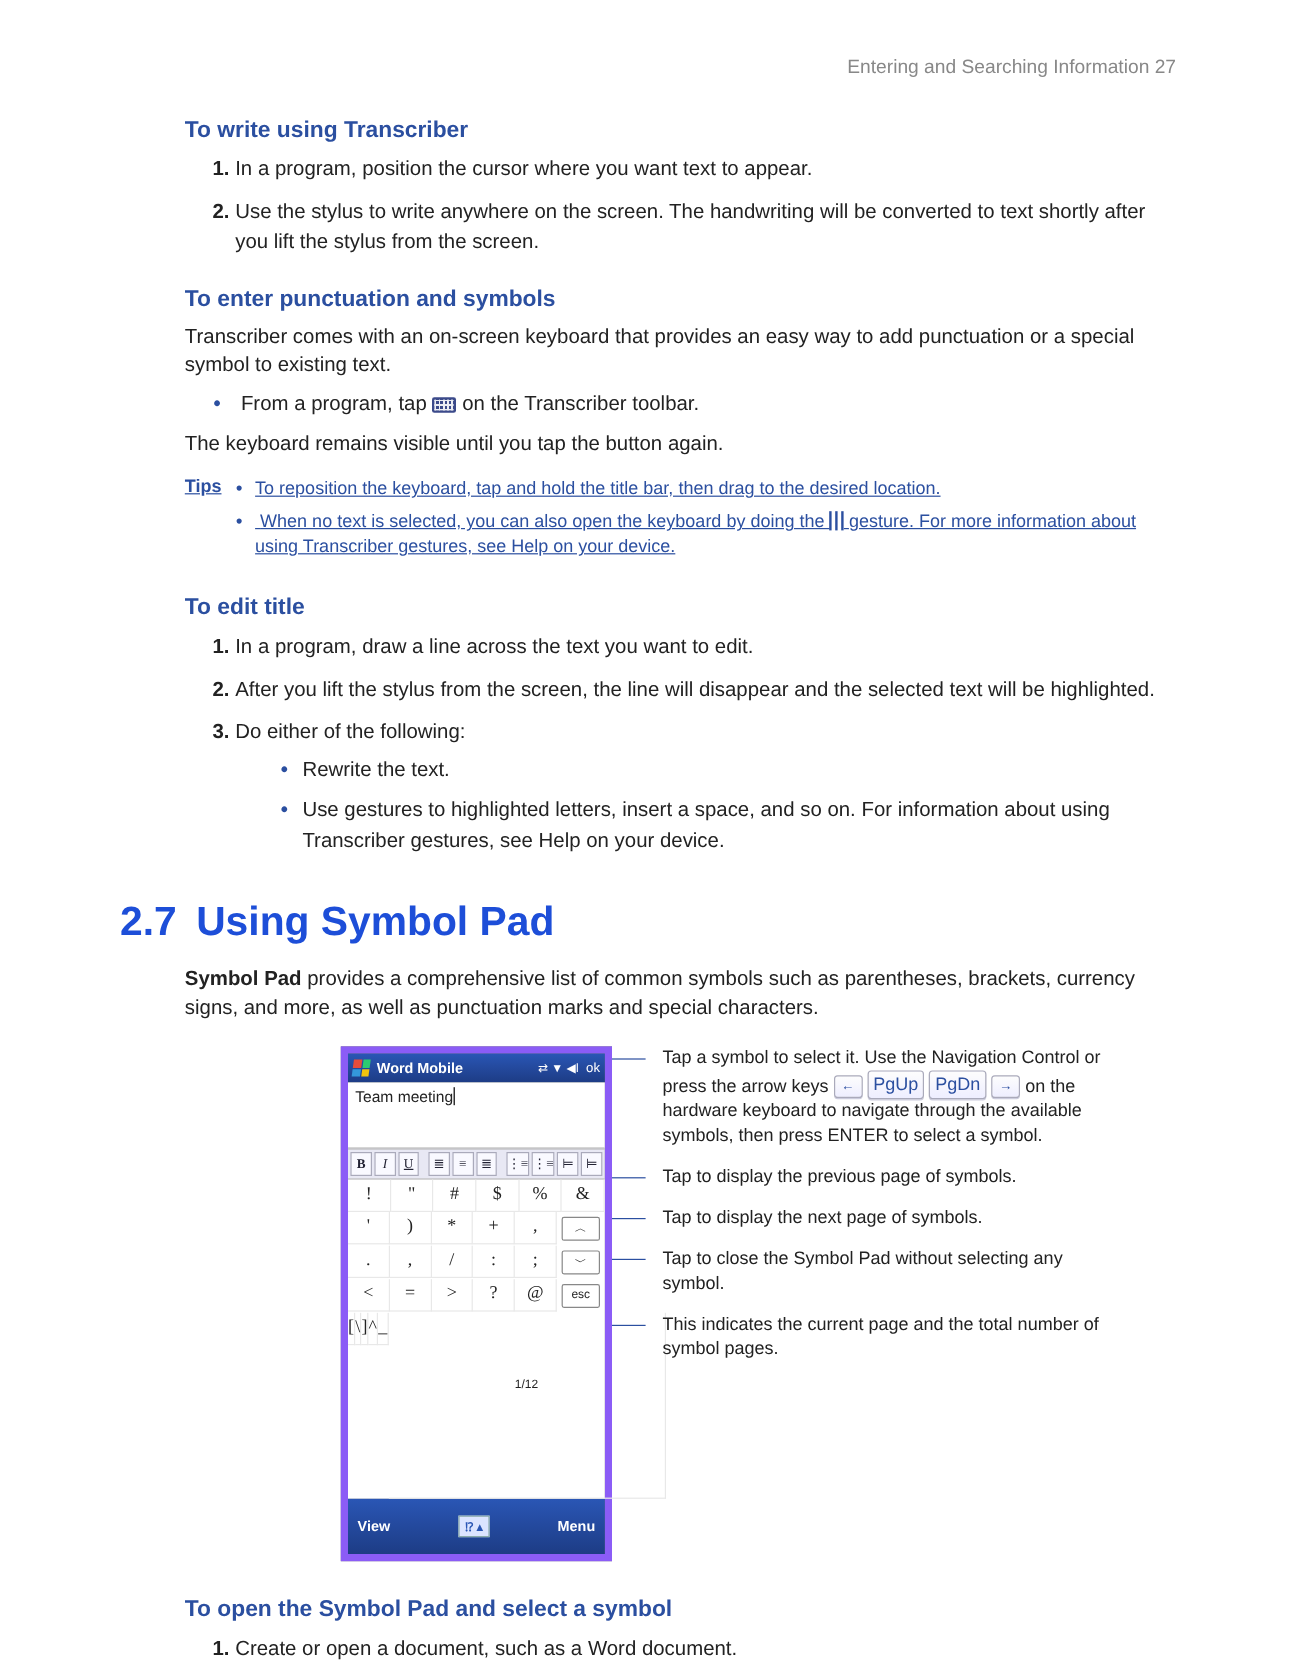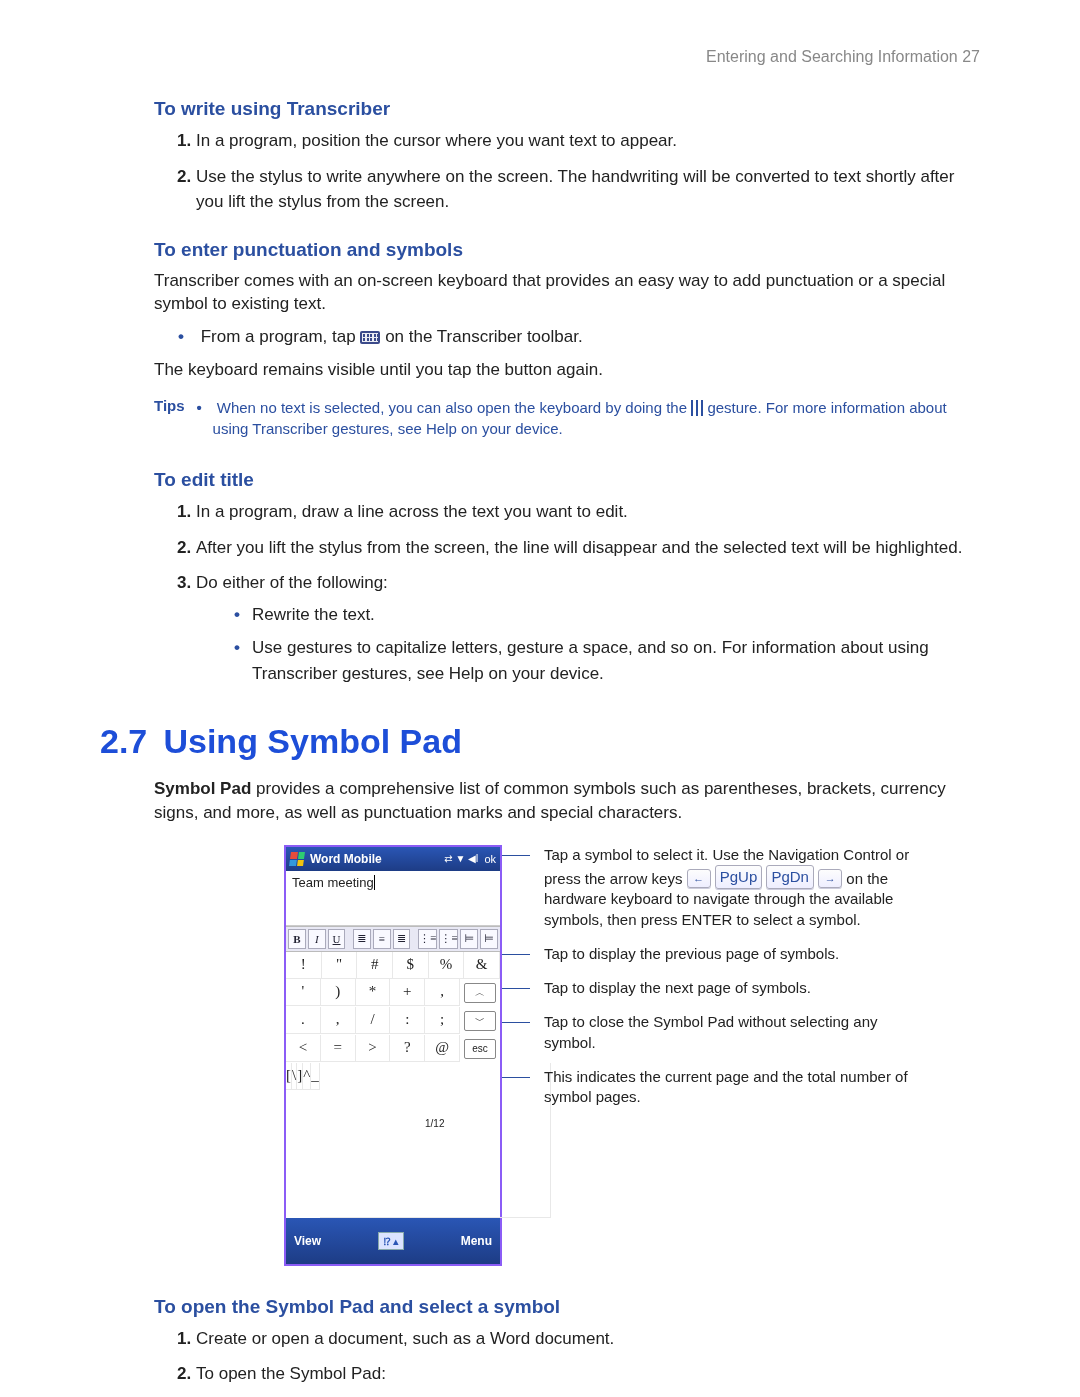--- a/index.html
+++ b/index.html
@@ -87,20 +87,21 @@
       repeating-linear-gradient(to bottom, #fff 0 1.5px, transparent 1.5px 4px);
     opacity: 0.9;
   }
 
   .tips-block {
     margin: 16px 0 0 54px;
     font-size: 15px;
     color: #2b4fa0;
     display: flex;
     gap: 12px;
+    text-decoration: underline;
   }
   .tips-label { font-weight: bold; flex: 0 0 auto; }
   .tips-items { flex: 1; }
   .tips-items ul { list-style: none; margin: 0; padding: 0; }
   .tips-items ul li::before {
     content: "•"; display: inline-block; width: 16px; margin-left: -16px; font-weight: bold;
   }
   .tips-items ul li { padding-left: 16px; margin-bottom: 6px; line-height: 1.4; }
 
   .gesture-icon {
@@ -138,21 +139,21 @@
     content: "";
     position: absolute;
     left: -28px; top: 10px;
     width: 28px; height: 1px;
     background: #2b4fa0;
   }
 
   
   .device {
     width: 214px;
-    border: 2px solid #8b5cf6;
+    border: 6px solid #8b5cf6;
     background: #737373;
     font-size: 12px;
   }
   .titlebar {
     background: linear-gradient(#2a56b5, #1d3c85);
     color: #fff;
     display: flex;
     align-items: center;
     padding: 2px 4px;
     height: 20px;
@@ -283,38 +284,39 @@
       <span class="icon-keyboard"></span>
       <span> on the Transcriber toolbar.</span>
     </li>
   </ul>
   <p class="body">The keyboard remains visible until you tap the button again.</p>
 
   <div class="tips-block">
     <div class="tips-label">Tips</div>
     <div class="tips-items">
       <ul>
+        <li>To reposition the keyboard, tap and hold the title bar, then drag to the desired location.</li>
         <li>
           <span>When no text is selected, you can also open the keyboard by doing the </span>
           <span class="gesture-icon"></span>
           <span> gesture. For more information about using Transcriber gestures, see Help on your device.</span>
         </li>
       </ul>
     </div>
   </div>
 
   <h3 class="blue">To edit title</h3>
   <ol class="num">
     <li>In a program, draw a line across the text you want to edit.</li>
     <li>After you lift the stylus from the screen, the line will disappear and the selected text will be highlighted.</li>
     <li>
       <span>Do either of the following:</span>
       <ul class="bullet sub">
         <li>Rewrite the text.</li>
-        <li>Use gestures to capitalize letters, gesture a space, and so on. For information about using Transcriber gestures, see Help on your device.</li>
+        <li>Use gestures to highlighted letters, insert a space, and so on. For information about using Transcriber gestures, see Help on your device.</li>
       </ul>
     </li>
   </ol>
 
   <h2 class="section-title">
     <span class="section-number">2.7</span>
     <span class="section-text">Using Symbol Pad</span>
   </h2>
   <p class="body">
     <b>Symbol Pad</b><span> provides a comprehensive list of common symbols such as parentheses, brackets, currency signs, and more, as well as punctuation marks and special characters.</span>

